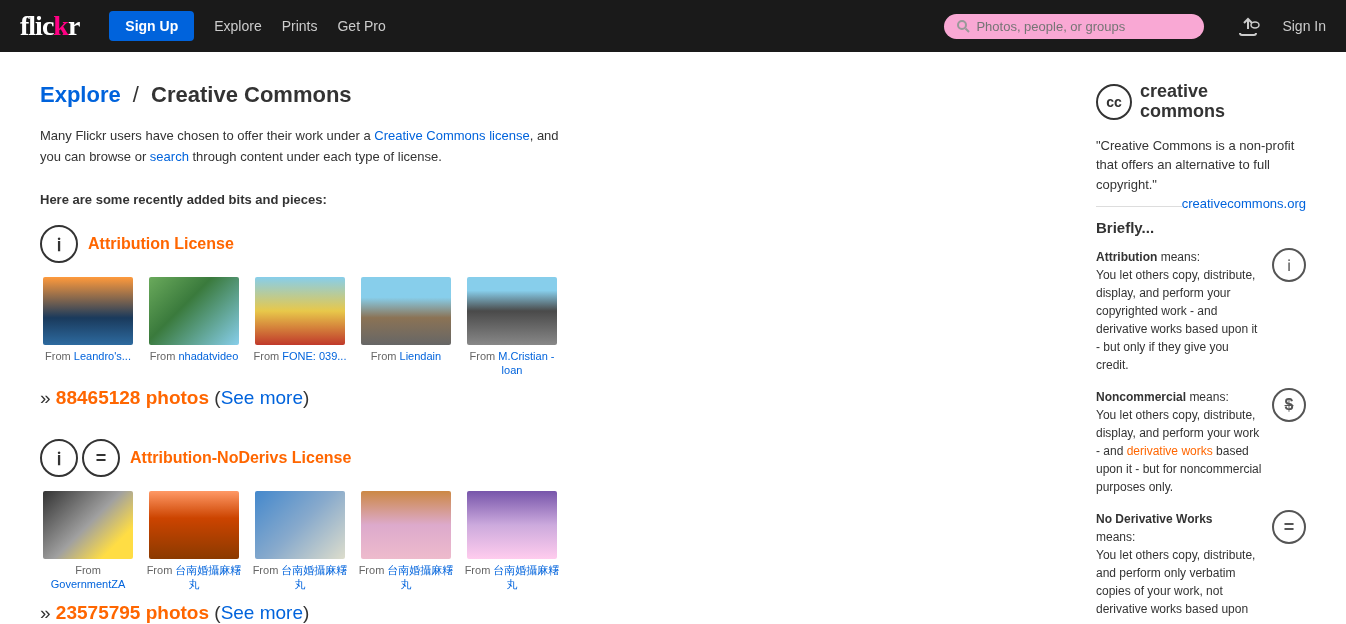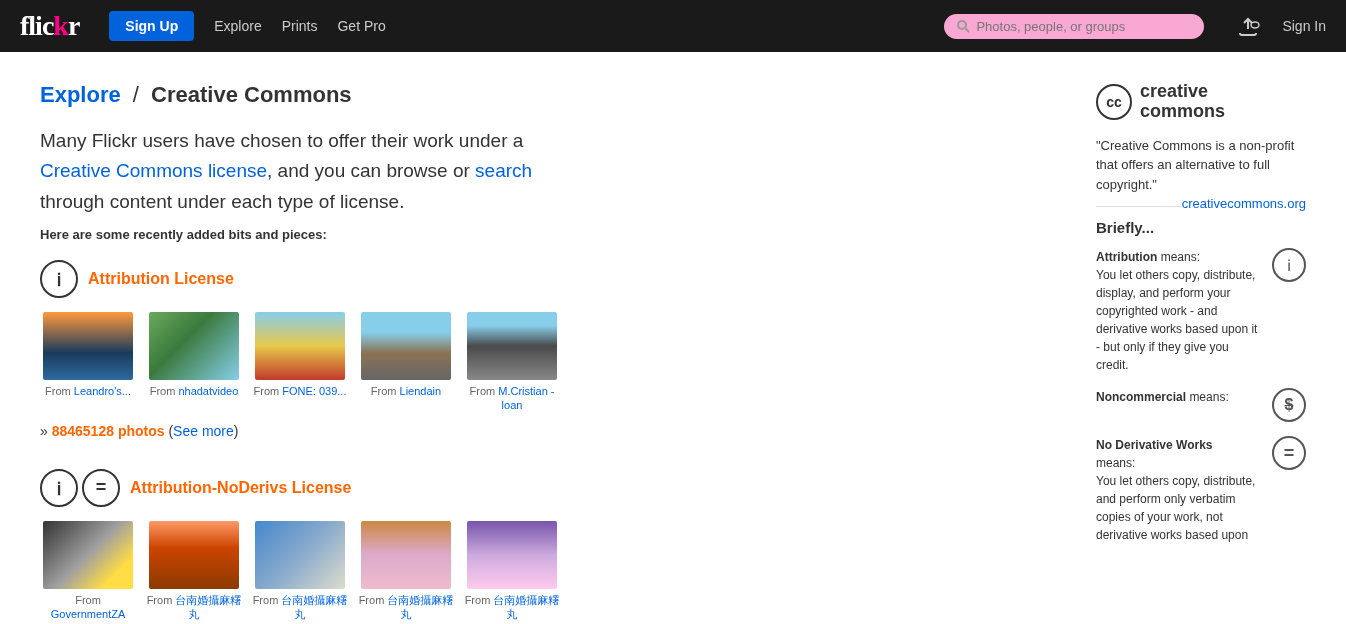--- a/index.html
+++ b/index.html
@@ -103,23 +103,23 @@
       font-weight: normal;
       margin: 0 6px;
     }
     .breadcrumb .current {
       color: #333;
       font-weight: bold;
     }
 
     
     .intro-text {
-      font-size: 19px;
-      color: #333;
-      margin-bottom: 10px;
+      font-size: 13px;
+      color: #333;
+      margin-bottom: 24px;
       line-height: 1.6;
       max-width: 540px;
     }
     .intro-text a {
       color: #0063dc;
       text-decoration: none;
     }
     .recently-added {
       font-size: 13px;
       font-weight: bold;
@@ -193,21 +193,21 @@
       font-size: 11px;
       color: #666;
       text-align: center;
       line-height: 1.3;
     }
     .photo-from a {
       color: #0063dc;
       text-decoration: none;
     }
     .photo-count {
-      font-size: 14px;
+      font-size: 19px;
       color: #333;
       margin-top: 6px;
     }
     .photo-count a { color: #0063dc; text-decoration: none; }
     .photo-count span { color: #ff6600; font-weight: bold; }
 
     
     .cc-logo {
       display: flex;
       align-items: center;
@@ -418,20 +418,21 @@
         <span>You let others copy, distribute, display, and perform your copyrighted work - and derivative works based upon it - but only if they give you credit.</span>
       </div>
       <div class="cc-icon-circle info"></div>
     </div>
 
     <div class="cc-term">
       <div class="cc-term-text">
         <strong>Noncommercial</strong>
         <span>means:</span>
         <br>
+        <span>You let others copy, distribute, display, and perform your work - and <a>derivative works</a> based upon it - but for noncommercial purposes only.</span>
       </div>
       <div class="cc-icon-circle dollar"></div>
     </div>
 
     <div class="cc-term">
       <div class="cc-term-text">
         <strong>No Derivative Works</strong><br>
         <span>means:</span>
         <br>
         <span>You let others copy, distribute, and perform only verbatim copies of your work, not derivative works based upon</span>

